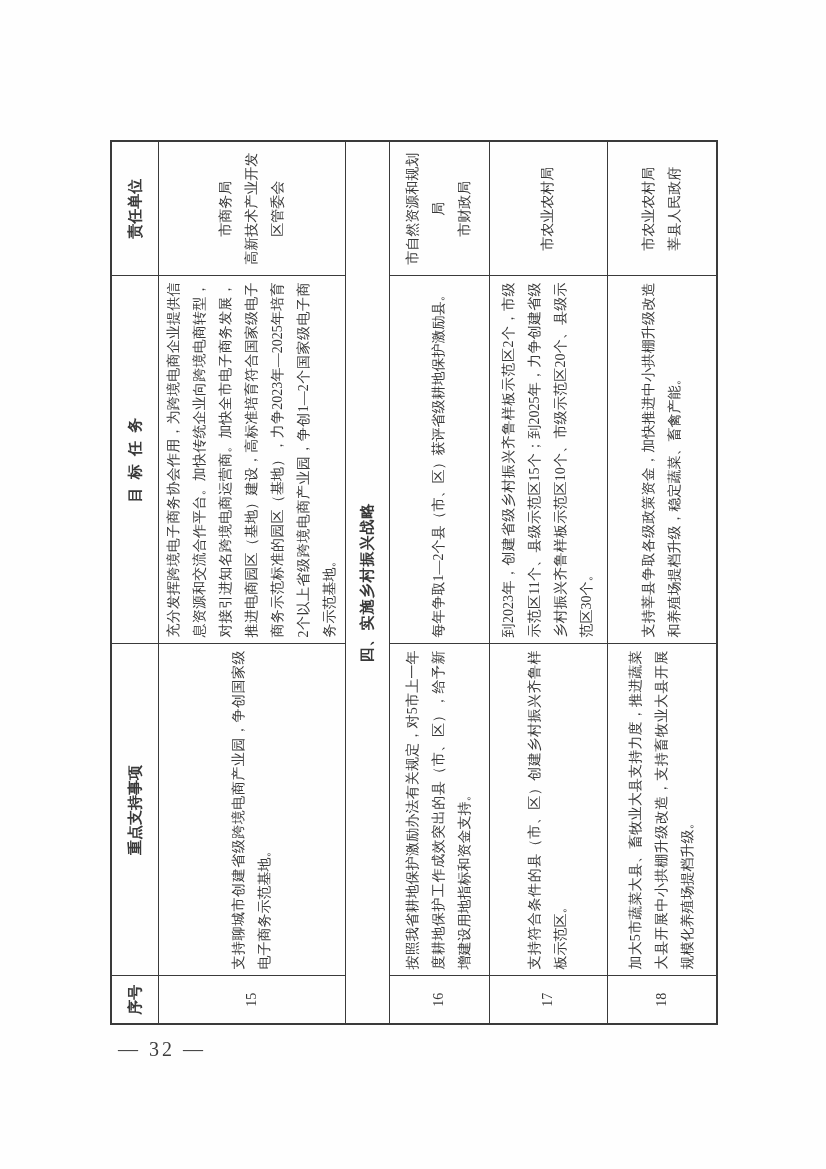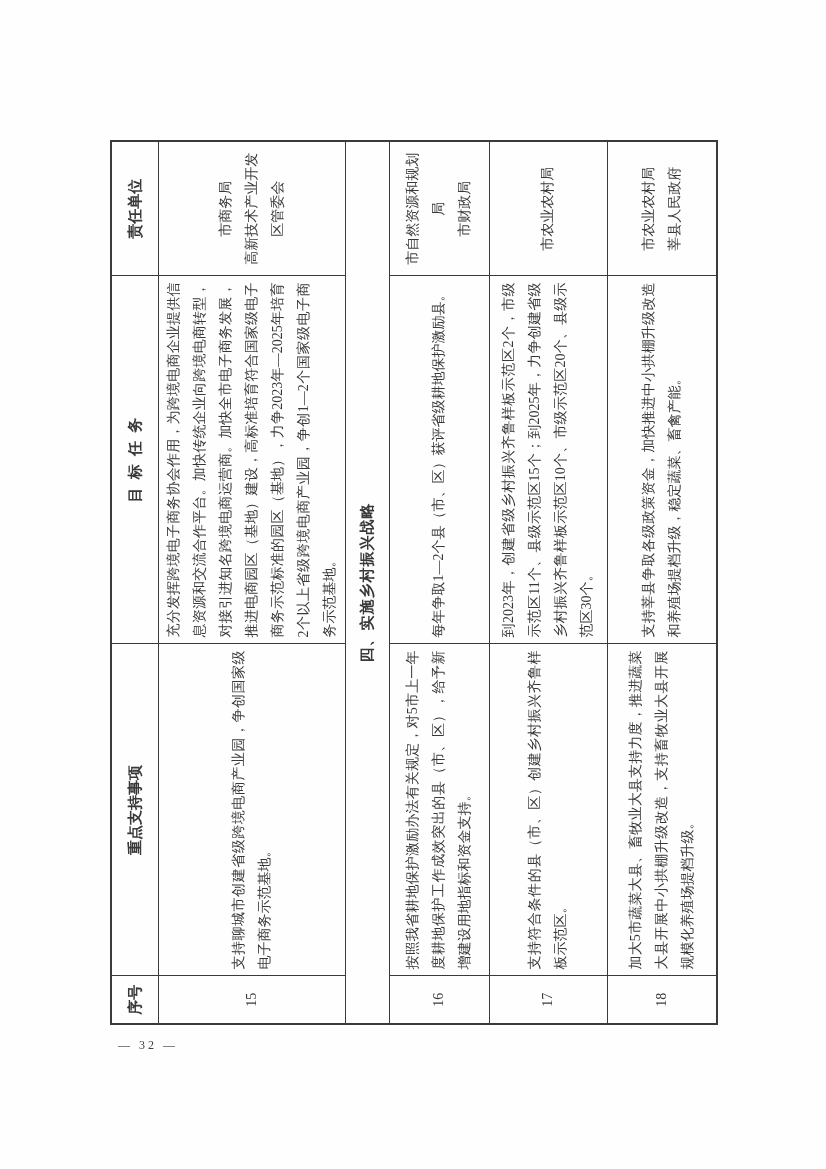--- a/index.html
+++ b/index.html
@@ -70,21 +70,21 @@
   tr.sec-row td {
     text-align: center;
     font-weight: bold;
     font-size: 15px;
     letter-spacing: 1px;
   }
   .pageno {
     position: absolute;
     left: 118px;
     top: 1038px;
-    font-size: 12px;
+    font-size: 20px;
     letter-spacing: 3px;
     color: #3d3d3d;
     white-space: nowrap;
   }
 </style>
 </head>
 <body>
 
 <div class="page">
 

